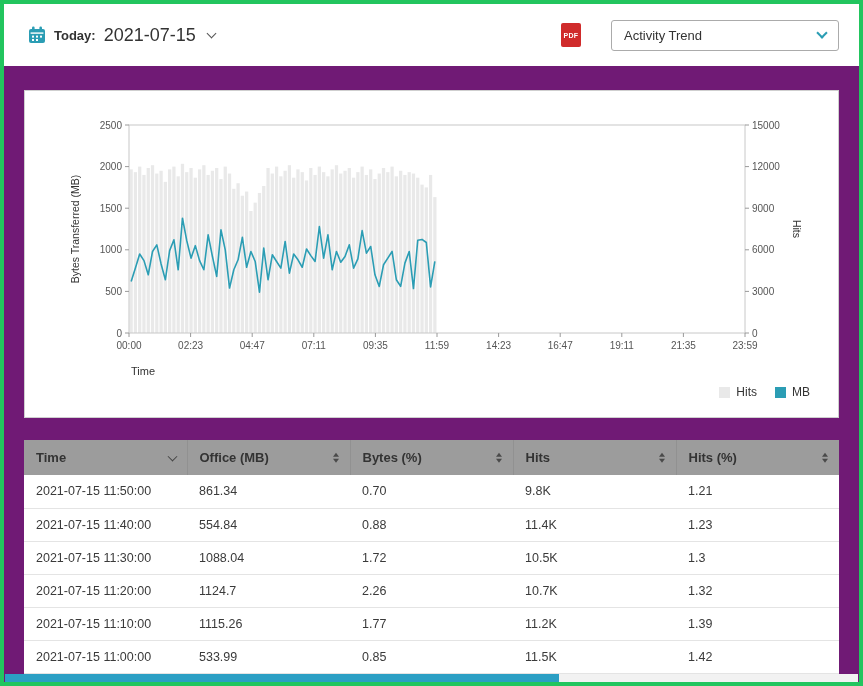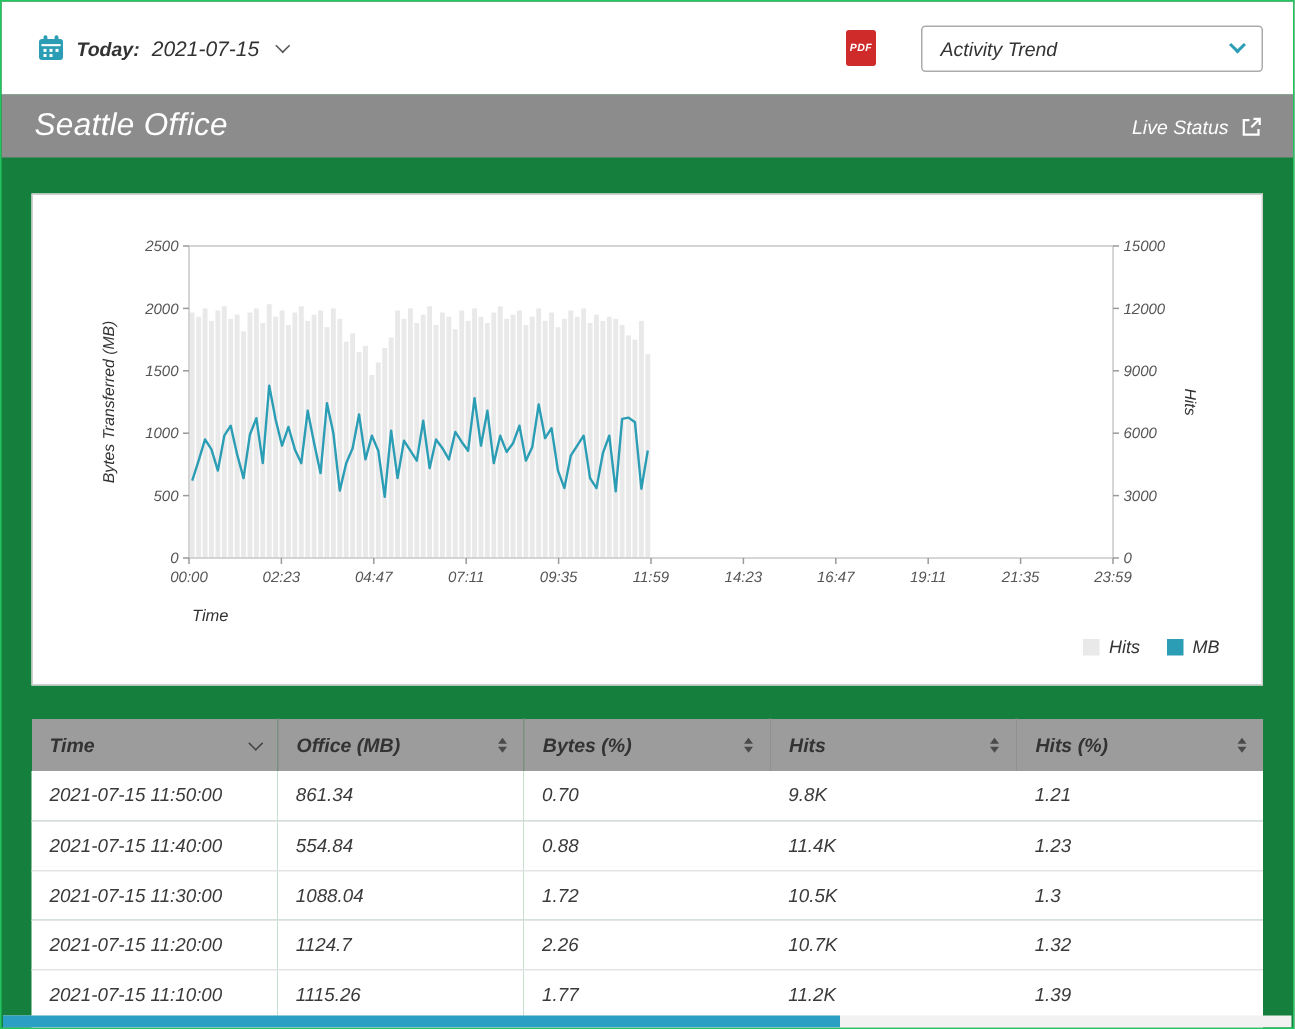--- a/index.html
+++ b/index.html
@@ -1,30 +1,30 @@
 <!DOCTYPE html>
 <html><head>
 <meta charset="utf-8">
 <style>
   * { margin:0; padding:0; box-sizing:border-box; }
   html,body { background:#e9e9e9; }
   body { font-family:"Liberation Sans", sans-serif; }
   .page {
-    position:relative; width:863px; height:686px; background:#15803d;
-    border:1px solid #22c55e; overflow:hidden;font-style:italic;
+    position:relative; width:863px; height:686px; background:#701a75;
+    border:4px solid #22c55e; overflow:hidden;
   }
 
   
   .topbar {
     height:62px; display:flex; align-items:center; justify-content:space-between;
     padding:0 20px 0 24px; background:#fff;
   }
   .date-picker { display:flex; align-items:center; gap:8px; cursor:pointer; }
   .today-label { font-weight:bold; font-size:13px; color:#333; }
-  .date-value { font-size:14px; color:#333; }
+  .date-value { font-size:18px; color:#333; }
   .chev {
     width:7px; height:7px; border-right:1.5px solid #555; border-bottom:1.5px solid #555;
     transform:rotate(45deg); display:inline-block; margin:-4px 0 0 4px;
   }
   .topbar-right { display:flex; align-items:center; gap:30px; }
   .pdf-btn { cursor:pointer; }
   .pdf-icon {
     display:flex; align-items:center; justify-content:center;
     width:20px; height:24px; background:#d02b2b; border-radius:2px;
     color:#fff; font-size:7px; font-weight:bold; letter-spacing:.3px;
@@ -120,31 +120,20 @@
       <div class="pdf-btn">
         <span class="pdf-icon">PDF</span>
       </div>
       <div class="report-select">
         <span>Activity Trend</span>
         <span class="select-chev"></span>
       </div>
     </div>
   </div>
 
-  <div class="band">
-    <span class="band-title">Seattle Office</span>
-    <div class="live-status">
-      <span>Live Status</span>
-      <svg width="15" height="15" viewBox="0 0 15 15" fill="none" stroke="#fff" stroke-width="1.5">
-        <path d="M6 3 H2.2 V12.8 H12 V9"></path>
-        <path d="M8.6 2.2 H12.8 V6.4"></path>
-        <path d="M12.5 2.5 L7.2 7.8"></path>
-      </svg>
-    </div>
-  </div>
 
   <div class="chart-panel">
     <svg id="chart" class="chart-svg" width="742" height="266" viewBox="0 0 742 266">
         <rect x="66.51" y="56.37" width="3.25" height="163.63" fill="#e9e9e9"></rect>
         <rect x="70.79" y="59.15" width="3.25" height="160.85" fill="#e9e9e9"></rect>
         <rect x="75.07" y="53.60" width="3.25" height="166.40" fill="#e9e9e9"></rect>
         <rect x="79.35" y="61.92" width="3.25" height="158.08" fill="#e9e9e9"></rect>
         <rect x="83.62" y="54.99" width="3.25" height="165.01" fill="#e9e9e9"></rect>
         <rect x="87.90" y="52.21" width="3.25" height="167.79" fill="#e9e9e9"></rect>
         <rect x="92.18" y="60.53" width="3.25" height="159.47" fill="#e9e9e9"></rect>

